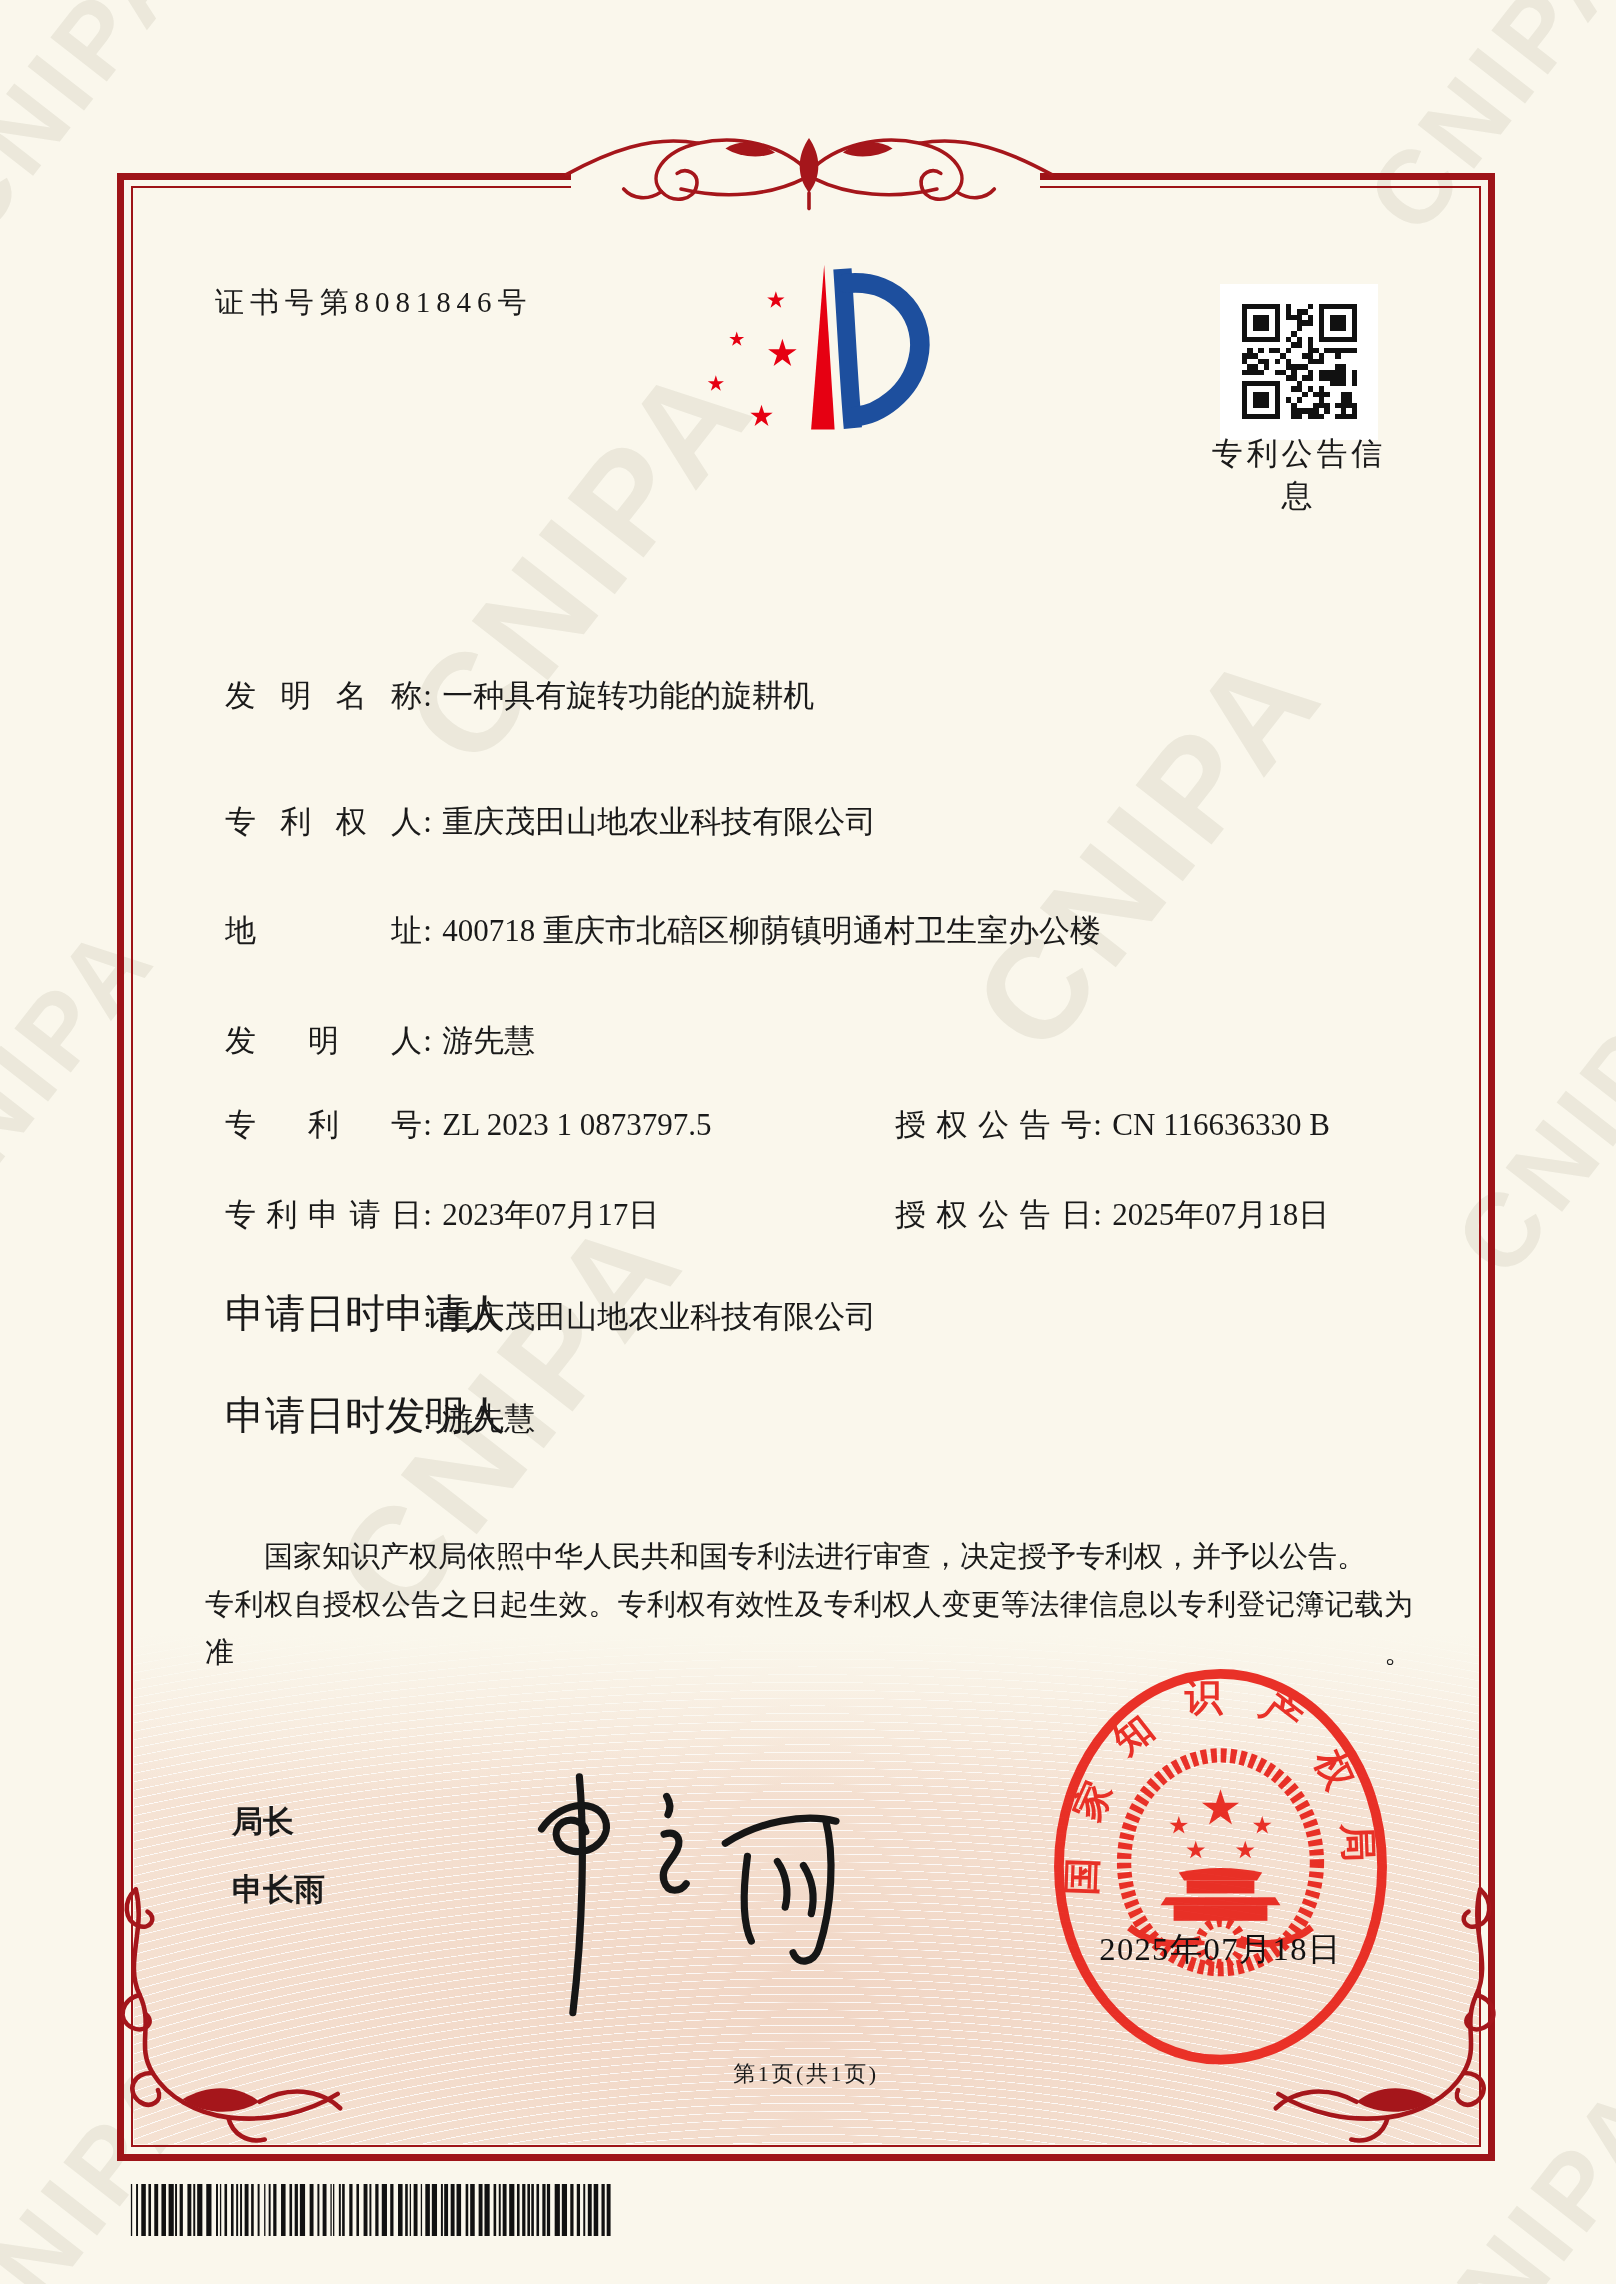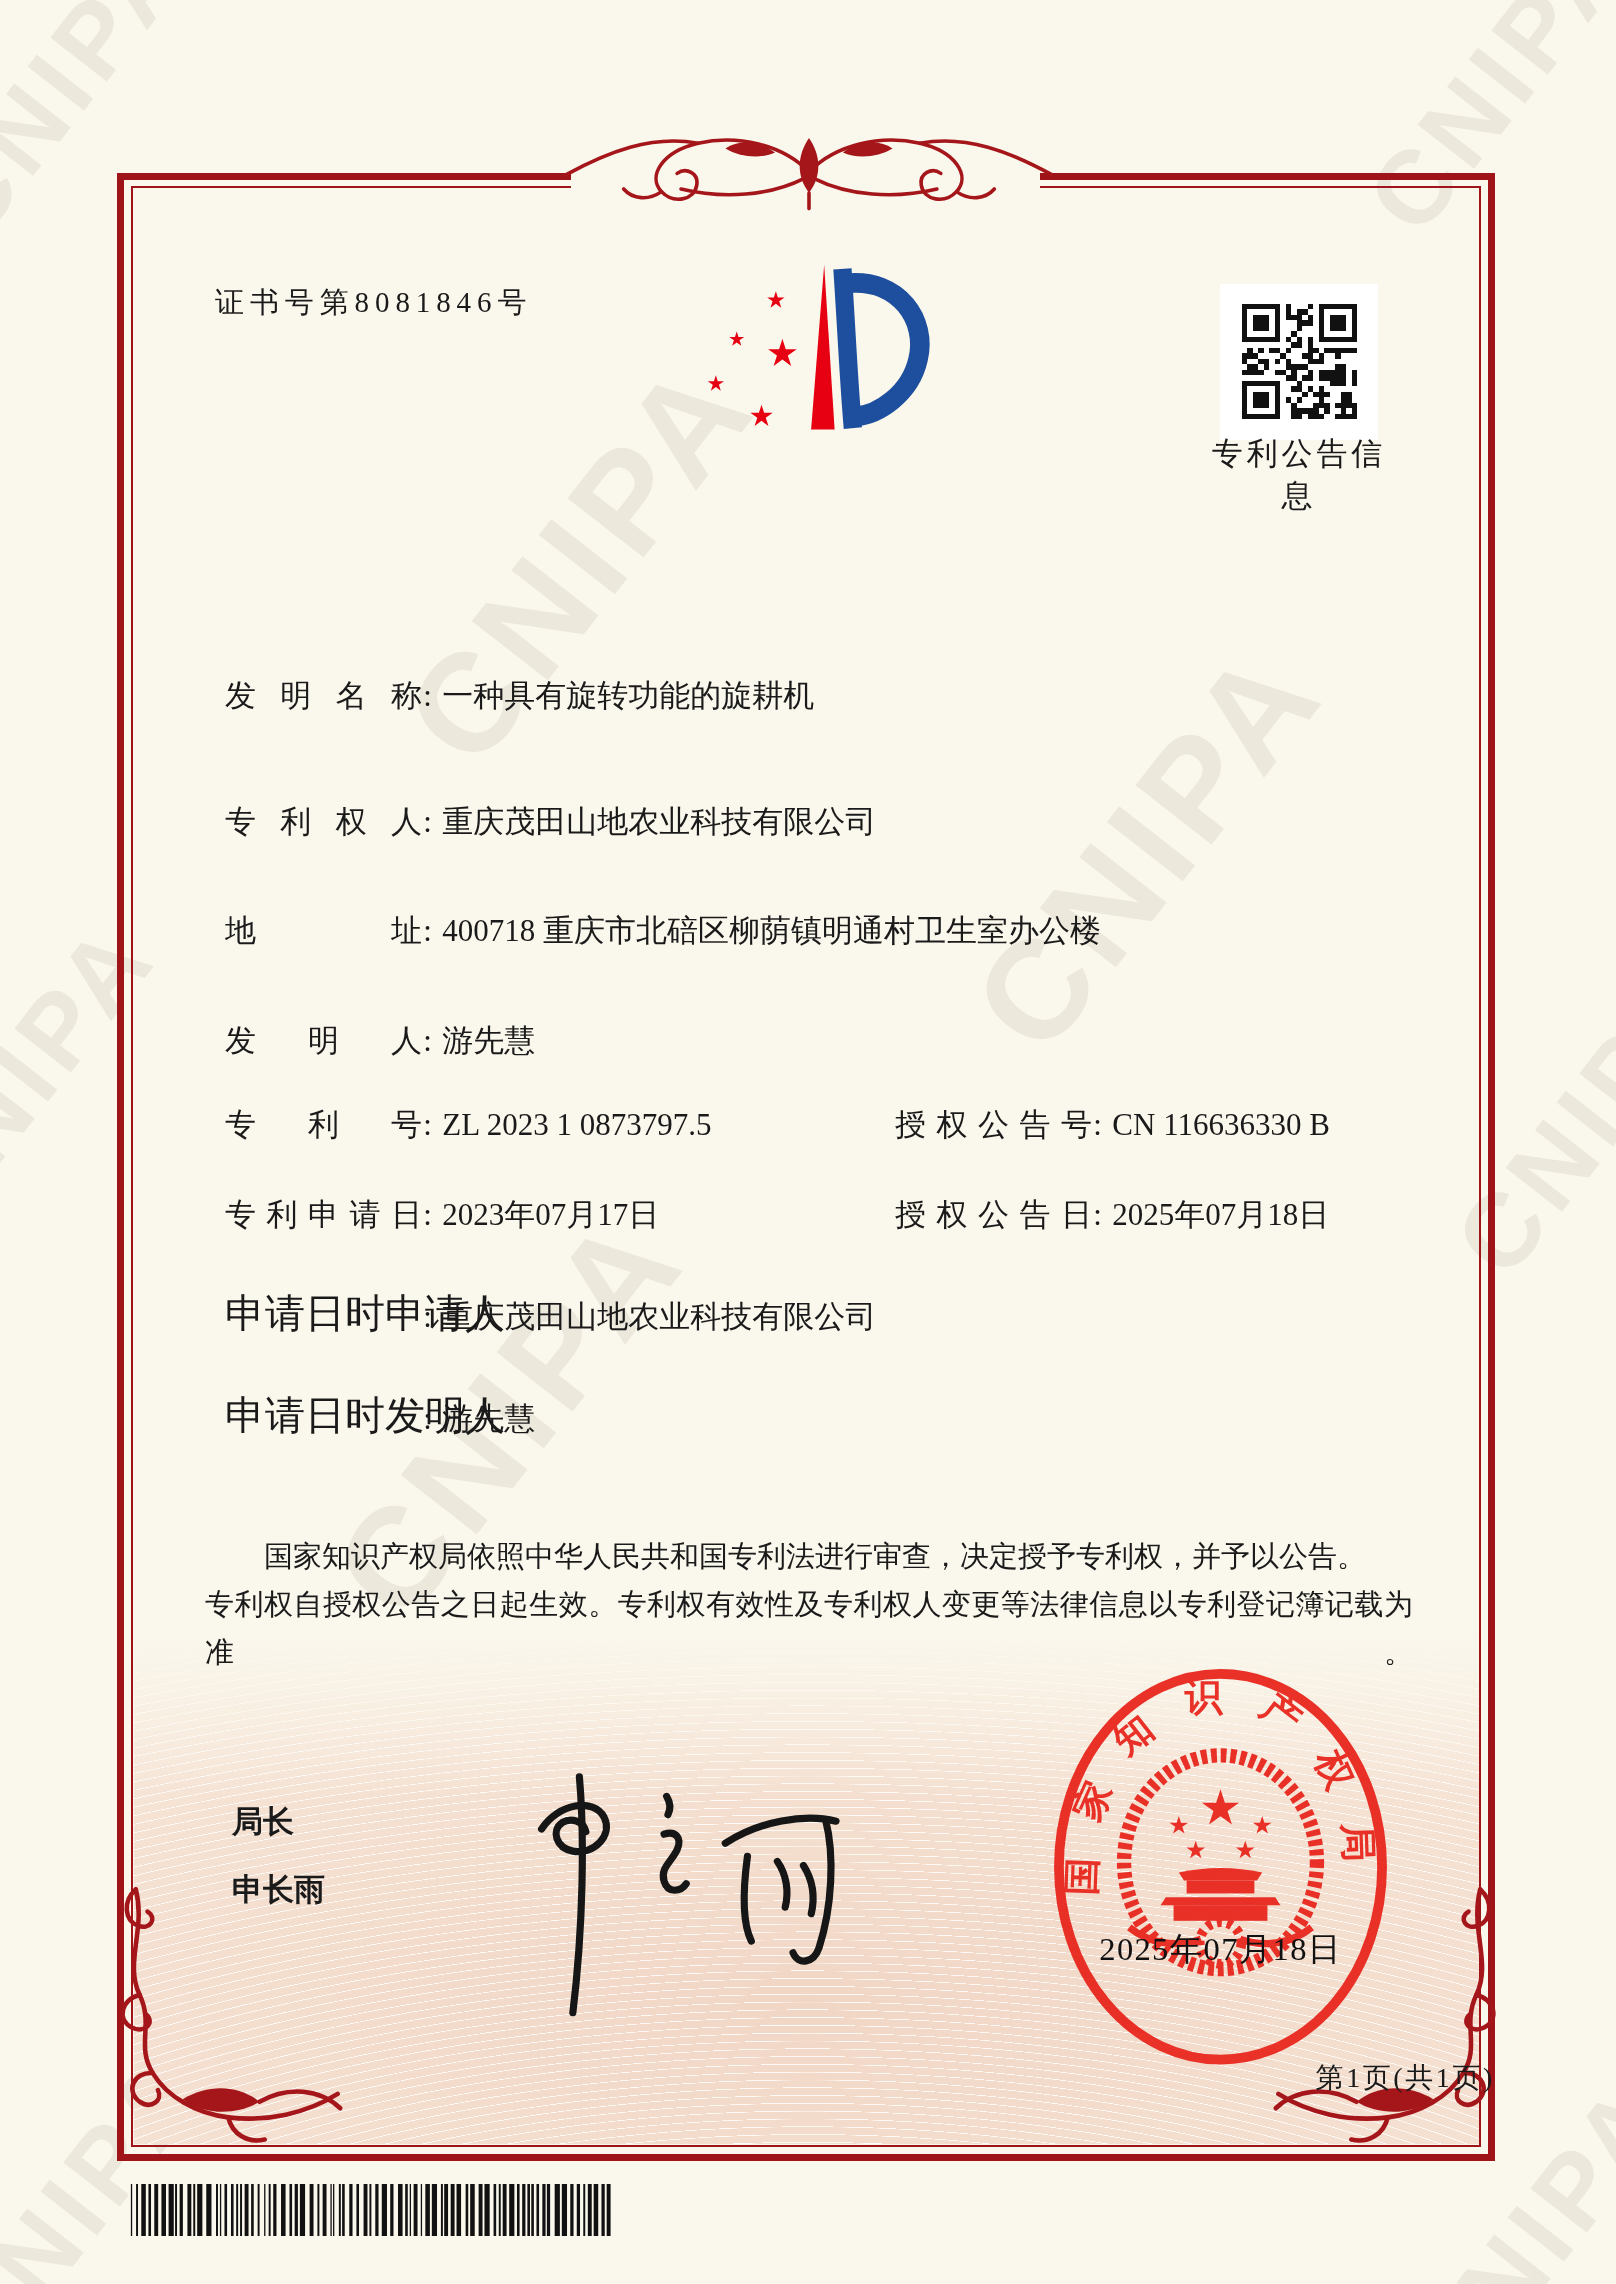--- a/index.html
+++ b/index.html
@@ -53,22 +53,22 @@
     line-height:48px;z-index:5;}
   .st1{text-indent:59px;}
   .st2{text-align:justify;text-align-last:justify;text-justify:inter-character;}
   
   .signer{position:absolute;left:232px;font-size:31px;font-weight:bold;
     font-family:"Liberation Sans","DejaVu Sans",sans-serif;z-index:5;}
   .signer.t{top:1801px;} .signer.n{top:1869px;}
   .sig{position:absolute;left:496px;top:1757px;z-index:5;}
   .seal{position:absolute;left:1038px;top:1655px;z-index:6;}
   
-  .pageinfo{position:absolute;left:117px;top:2059px;width:1378px;text-align:right;
-    font-size:28px;letter-spacing:2.6px;z-index:5;}
+  .pageinfo{position:absolute;left:117px;top:2059px;width:1378px;text-align:center;
+    font-size:22px;letter-spacing:2.6px;z-index:5;}
   .barcode{position:absolute;left:130px;top:2184px;z-index:5;}
 </style>
 </head>
 <body>
 
 <div class="page">
 
   <span class="wm wm-s wm1">CNIPA</span>
   <span class="wm wm-s wm2">CNIPA</span>
   <span class="wm wm-b wm3">CNIPA</span>

